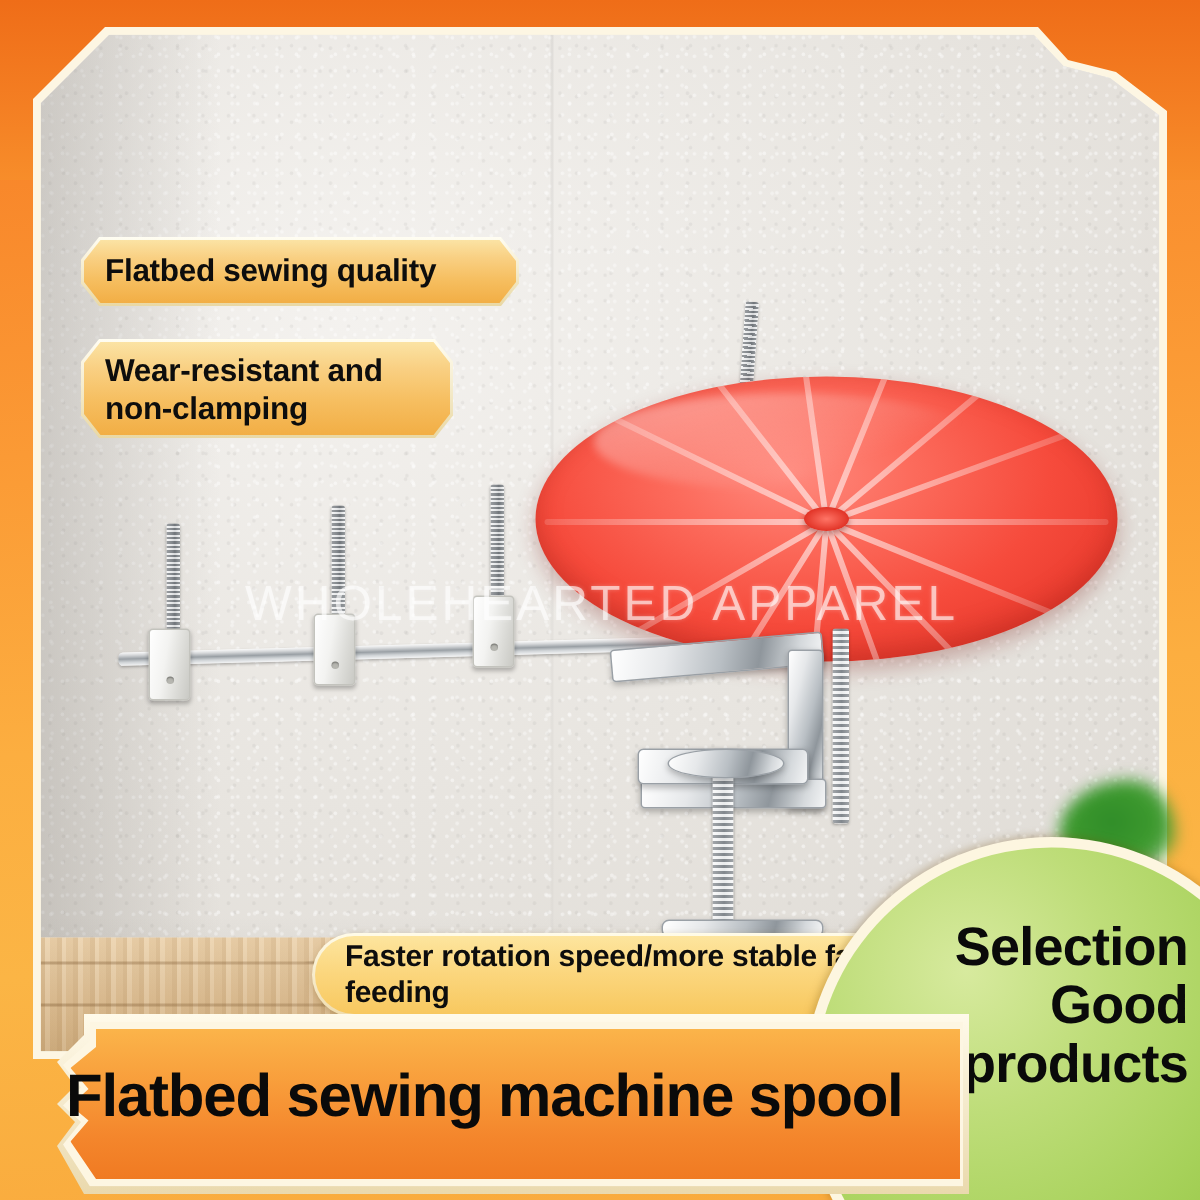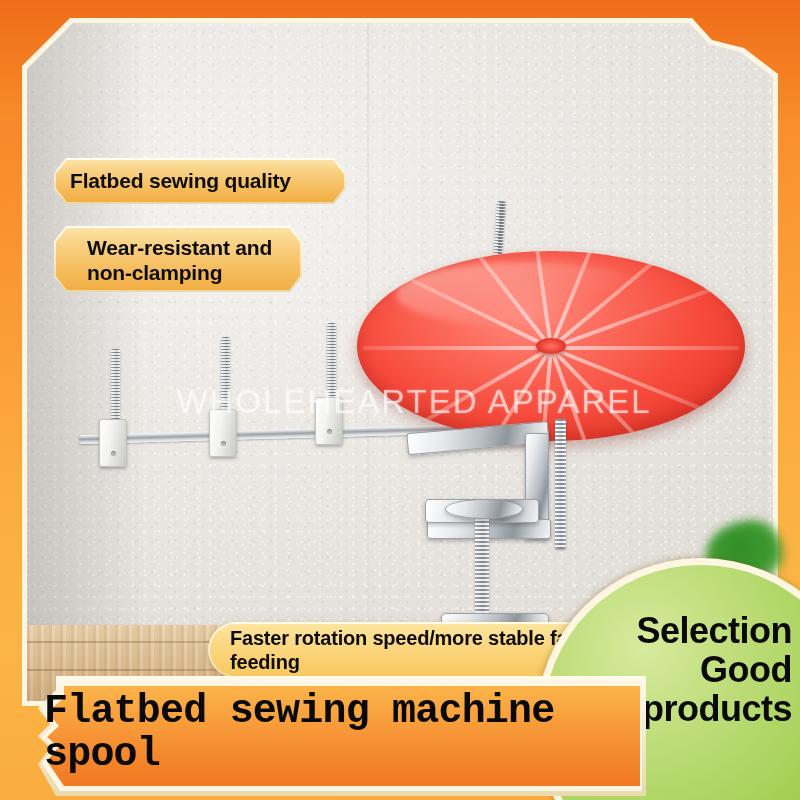--- a/index.html
+++ b/index.html
@@ -152,21 +152,21 @@
   .screw{
     position:absolute;width:14px;
     background:
       repeating-linear-gradient(180deg,rgba(90,96,102,.5) 0 2px,rgba(255,255,255,.75) 2px 4px),
       linear-gradient(90deg,#eceef0,#a9afb4 55%,#e6e8ea);
     border-radius:2px;box-shadow:0 1px 2px rgba(0,0,0,.3);
   }
 
   
   #watermark{
-    position:absolute;left:14px;top:360px;width:746px;
+    position:absolute;left:1px;top:360px;width:746px;
     text-align:center;
     font-size:33px;letter-spacing:2px;font-weight:400;
     color:rgba(255,255,255,.62);
     text-shadow:0 0 3px rgba(255,255,255,.25);
     pointer-events:none;white-space:nowrap;
   }
 
   
   #green-banner{
     position:absolute;left:160px;top:0;width:500px;height:118px;
@@ -260,24 +260,23 @@
     -webkit-clip-path:polygon(38px 0,100% 0,100% 100%,38px 100%,20px 82px,32px 67px,20px 56px,32px 44px,20px 29px,38px 13px);
     clip-path:polygon(38px 0,100% 0,100% 100%,38px 100%,20px 82px,32px 67px,20px 56px,32px 44px,20px 29px,38px 13px);
   }
   #title-panel{
     position:absolute;left:28px;top:686px;width:612px;height:100px;
     background:linear-gradient(180deg,#fbb44a 0%,#f89c3a 38%,#f4862c 72%,#f07a22 100%);
     -webkit-clip-path:polygon(36px 0,100% 0,100% 100%,36px 100%,19px 75px,31px 61px,19px 51px,31px 40px,19px 26px,36px 12px);
     clip-path:polygon(36px 0,100% 0,100% 100%,36px 100%,19px 75px,31px 61px,19px 51px,31px 40px,19px 26px,36px 12px);
   }
   #title-text{
-    position:absolute;left:44px;top:690px;width:560px;
+    position:absolute;left:44px;top:710px;width:560px;
     font-size:40px;font-weight:bold;color:#0a0a0a;line-height:1.08;
     letter-spacing:-.8px;
-    font-family:Liberation Mono, monospace;
   }
 </style>
 </head>
 <body>
 
 <div id="stage">
 
   <div id="orange-top-tint"></div>
 
   <div id="photo-frame">
@@ -349,21 +348,21 @@
   </div>
 
 
   <div class="badge-outer" style="left:54px;top:158px;width:292px;height:46px;">
     <div class="badge" style="left:2px;top:2px;width:288px;height:42px;"></div>
     <div class="badge-text" style="left:16px;top:11px;width:262px;">Flatbed sewing quality</div>
   </div>
 
   <div class="badge-outer" style="left:54px;top:226px;width:248px;height:66px;">
     <div class="badge" style="left:2px;top:2px;width:244px;height:62px;"></div>
-    <div class="badge-text" style="left:33px;top:10px;width:216px;">Wear-resistant and non-clamping</div>
+    <div class="badge-text" style="left:16px;top:10px;width:216px;">Wear-resistant and non-clamping</div>
   </div>
 
   <div id="amber-banner-outer">
     <div id="amber-banner"></div>
     <div id="amber-banner-text">Faster rotation speed/more stable fabric feeding</div>
   </div>
 
   <div id="leaf"></div>
   <div id="green-circle-ring"></div>
   <div id="green-circle"></div>

